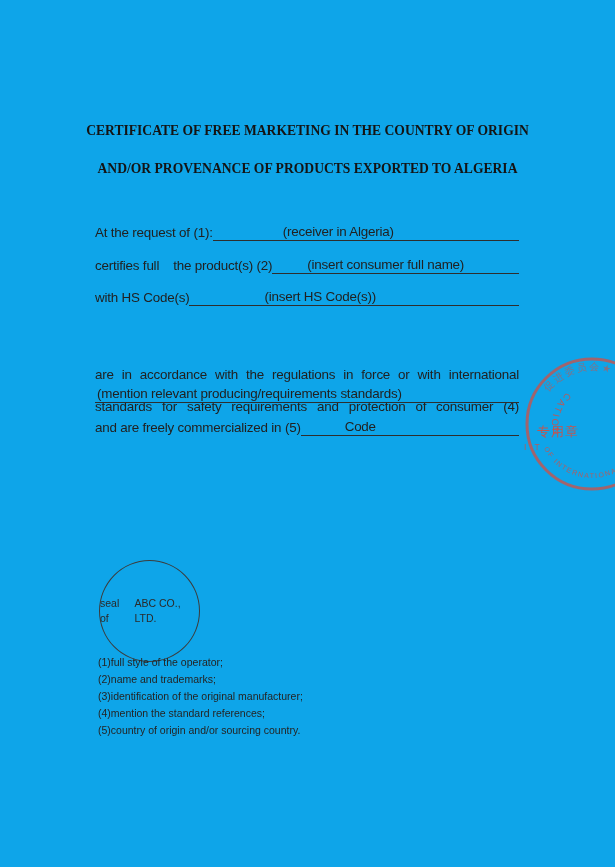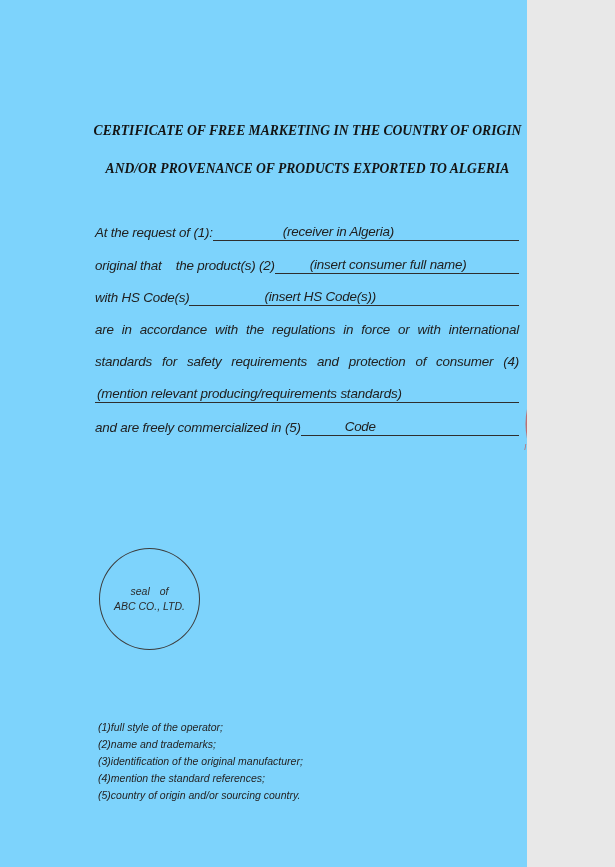--- a/index.html
+++ b/index.html
@@ -1,61 +1,61 @@
 <!DOCTYPE html>
 <html><head>
 <meta charset="utf-8">
 <style>
   html,body{margin:0;padding:0;background:#e8e8e8;}
-  #page{position:relative;width:527px;height:867px;background:#7dd3fc;overflow:hidden;
-        font-family:"Liberation Sans","DejaVu Sans",sans-serif;color:#212121;font-style:italic;}
+  #page{position:relative;width:615px;height:867px;background:#0ea5e9;overflow:hidden;
+        font-family:"Liberation Sans","DejaVu Sans",sans-serif;color:#212121;}
   
   #title{position:absolute;left:0;top:112px;width:615px;text-align:center;
          font-family:"Liberation Serif","DejaVu Serif",serif;font-weight:bold;
          font-size:13.6px;color:#141414;}
   #title .tl{height:37.5px;line-height:37.5px;}
   
   #body-lines{position:absolute;left:95px;top:209px;width:424px;font-size:13.4px;letter-spacing:-0.2px;}
   .line{height:32.4px;display:flex;align-items:flex-end;}
   .line.j{display:block;text-align:justify;text-align-last:justify;line-height:18px;padding-top:14.4px;height:18px;}
-  .seg{display:block;line-height:17px;white-space:pre;}
+  .seg{display:block;line-height:17px;white-space:pre;margin-top:45px;}
   .seg.ul{border-bottom:1.4px solid #2e2e2e;}
   .seg.fill{flex:1 1 auto;}
   .seg.hint{padding:0 2px;}
   
-  #company-seal{position:absolute;left:99px;top:548px;width:101px;height:102px;
+  #company-seal{position:absolute;left:99px;top:560px;width:101px;height:102px;
     border:1.3px solid #3c3c3c;border-radius:50%;box-sizing:border-box;
-    display:flex;flex-direction:column;align-items:center;justify-content:center;
+    display:flex;align-items:center;justify-content:center;
     font-size:10.5px;color:#2a2a2a;line-height:15px;}
   #company-seal .s1{word-spacing:7px;}
   
   #stamp{position:absolute;left:507px;top:339px;width:170px;height:170px;pointer-events:none;}
   
-  #footnotes{position:absolute;left:98px;top:719px;font-size:10.5px;color:#242424;}
+  #footnotes{position:absolute;left:98px;top:654px;font-size:10.5px;color:#242424;}
   .fn{height:17px;line-height:17px;}
 </style>
 </head>
 <body>
 
 <div id="page">
 
   <div id="title">
     <div class="tl">CERTIFICATE OF FREE MARKETING IN THE COUNTRY OF ORIGIN</div>
     <div class="tl">AND/OR PROVENANCE OF PRODUCTS EXPORTED TO ALGERIA</div>
   </div>
 
   <div id="body-lines">
       <div class="line">
         <span class="seg txt">At the request of (1):</span>
         <span class="seg ul blank" style="width: 68px;"></span>
         <span class="seg ul hint">(receiver in Algeria)</span>
         <span class="seg ul fill"></span>
       </div>
       <div class="line">
-        <span class="seg txt">original that</span>
+        <span class="seg txt">certifies full</span>
         <span class="seg gap" style="width: 14px;"></span>
         <span class="seg txt">the product(s) (2)</span>
         <span class="seg ul blank" style="width: 33px;"></span>
         <span class="seg ul hint">(insert consumer full name)</span>
         <span class="seg ul fill"></span>
       </div>
       <div class="line">
         <span class="seg txt">with HS Code(s)</span>
         <span class="seg ul blank" style="width: 73px;"></span>
         <span class="seg ul hint">(insert HS Code(s))</span>

